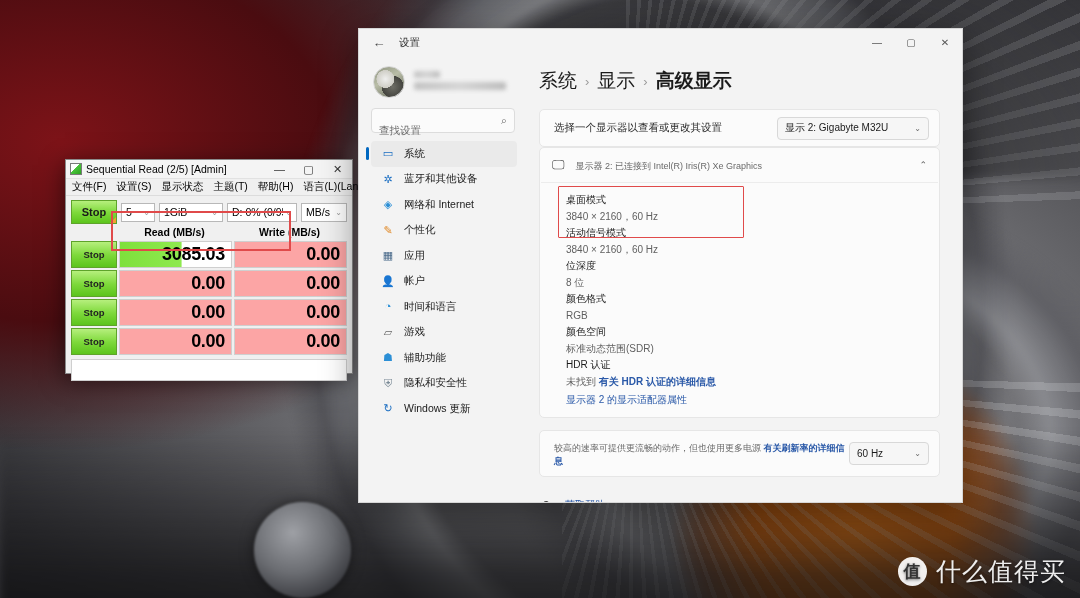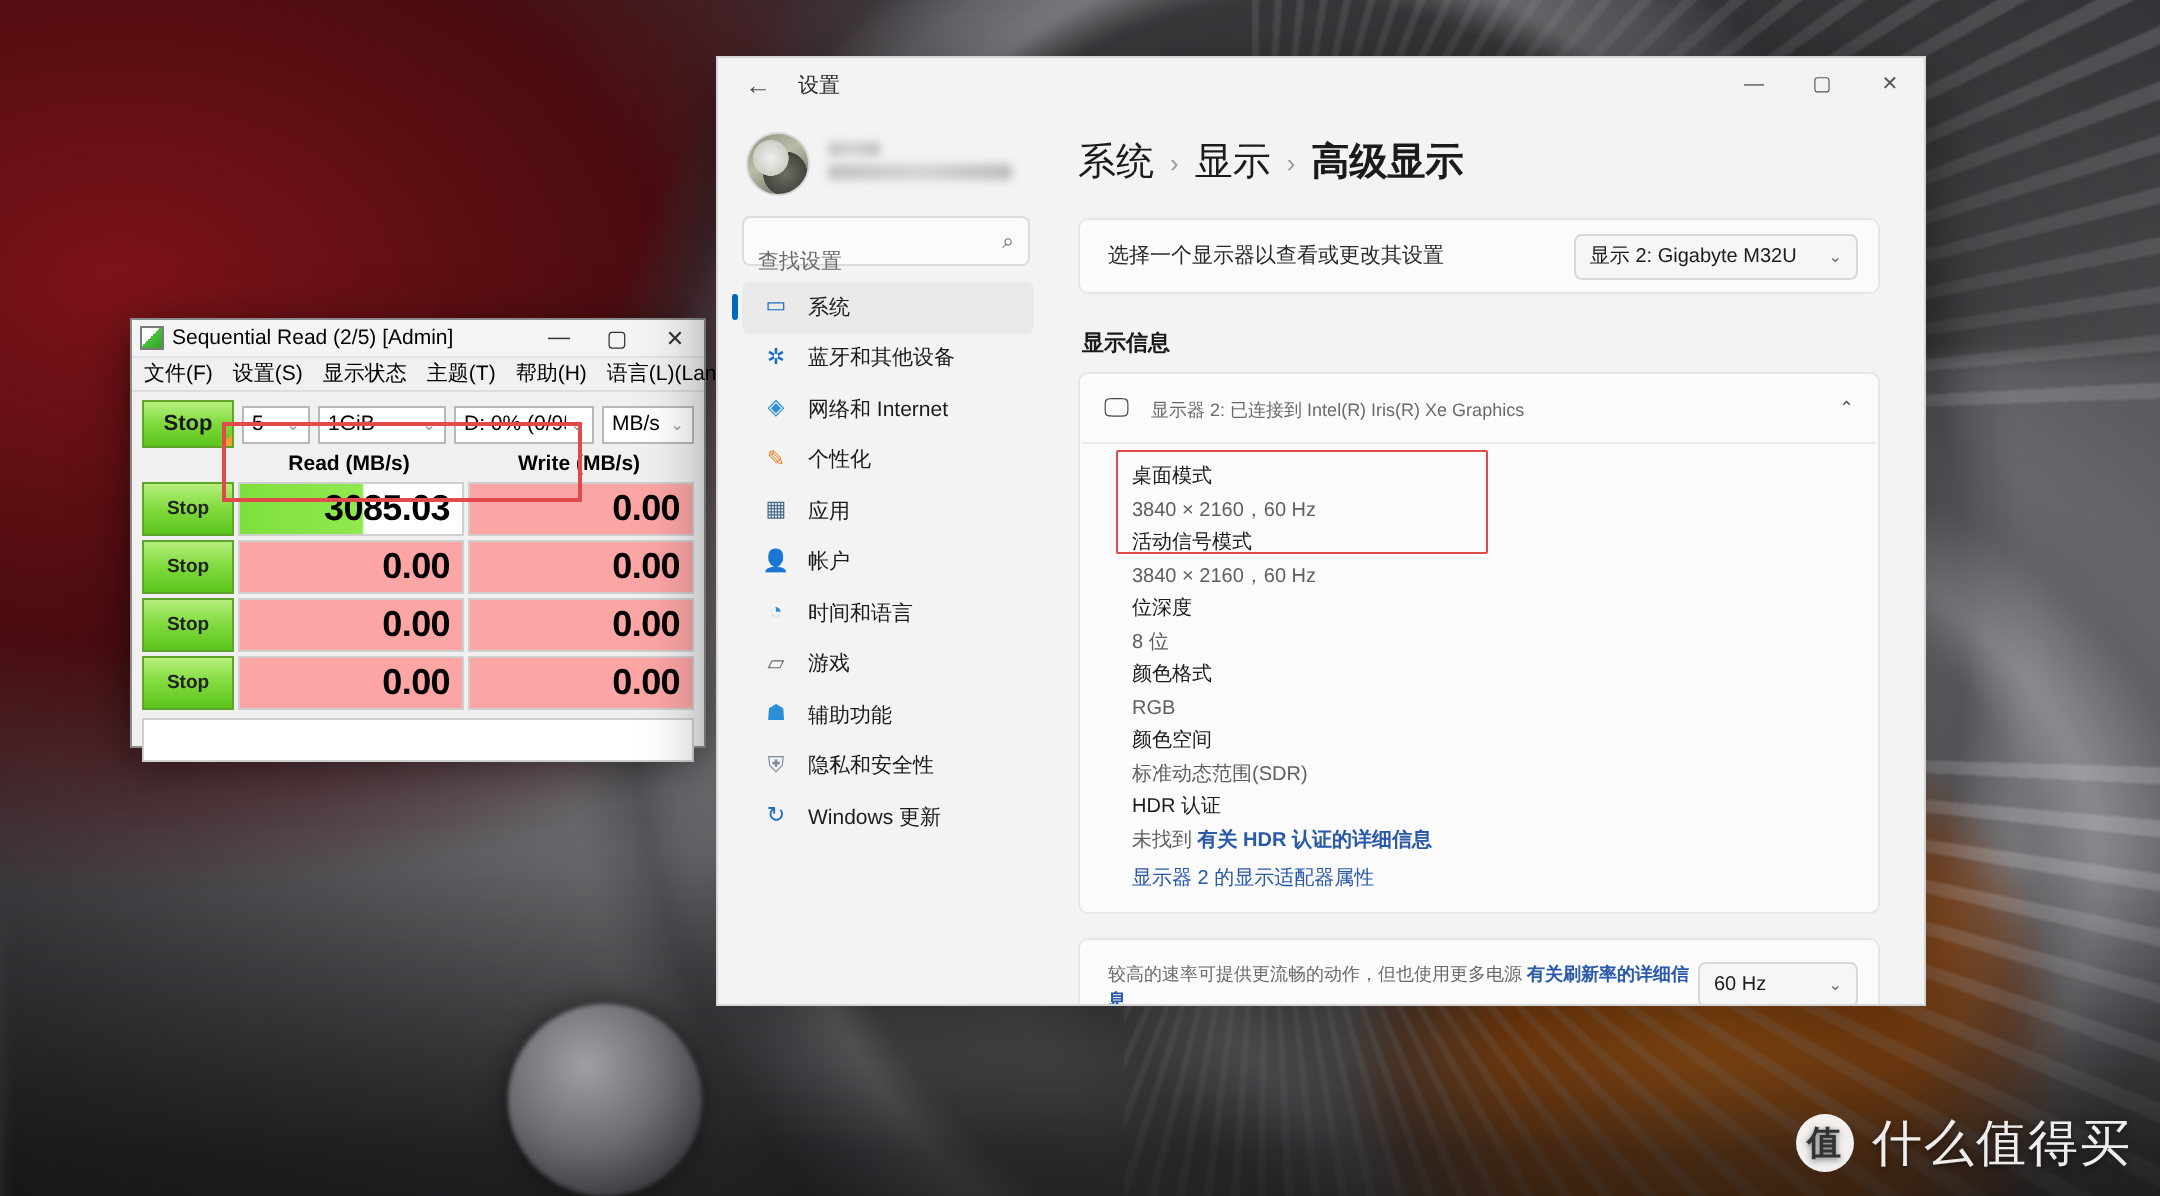--- a/index.html
+++ b/index.html
@@ -257,21 +257,21 @@
     background: #fbfbfb; border: 1px solid #e6e6e6; border-radius: 5px;
   }
   .card-sel {
     margin-top: 15px; height: 38px; display: flex; align-items: center;
     padding: 0 10px 0 14px;
   }
   .card-sel .lbl { flex: 1; font-size: 10.5px; color: #2a2a2a; }
   .dd {
     height: 23px; border: 1px solid #d8d8d8; border-radius: 4px; background: #f6f6f6;
     display: flex; align-items: center; padding: 0 7px; font-size: 10px; color: #1b1b1b;
-    gap: 16px; white-space: nowrap;
+    gap: 26px; white-space: nowrap;
   }
   .dd .chev { color: #6a6a6a; font-size: 8px; }
 
   .sec-title { margin: 17px 0 7px 2px; font-size: 11px; font-weight: 600; color: #1b1b1b; }
 
   .mon-card { position: relative; }
   .mon-head { display: flex; align-items: center; padding: 9px 12px 9px 12px; gap: 11px; }
   .mon-head .mic { font-size: 13px; color: #4a4a4a; flex: 0 0 auto; }
   .mon-head .mtxt { flex: 1; }
   .mon-head .m1 { font-size: 10.5px; color: #1b1b1b; }
@@ -476,21 +476,20 @@
       </div>
 
       <div class="card card-sel">
         <span class="lbl">选择一个显示器以查看或更改其设置</span>
         <div class="dd">
           <span>显示 2: Gigabyte M32U</span>
           <span class="chev">⌄</span>
         </div>
       </div>
 
-      <div class="sec-title">显示信息</div>
 
       <div class="card mon-card">
         <div class="mon-head">
           <span class="mic">🖵</span>
           <span class="mtxt">
             <div class="m2">显示器 2: 已连接到 Intel(R) Iris(R) Xe Graphics</div>
           </span>
           <span class="mchev">⌃</span>
         </div>
         <div class="mon-div"></div>

